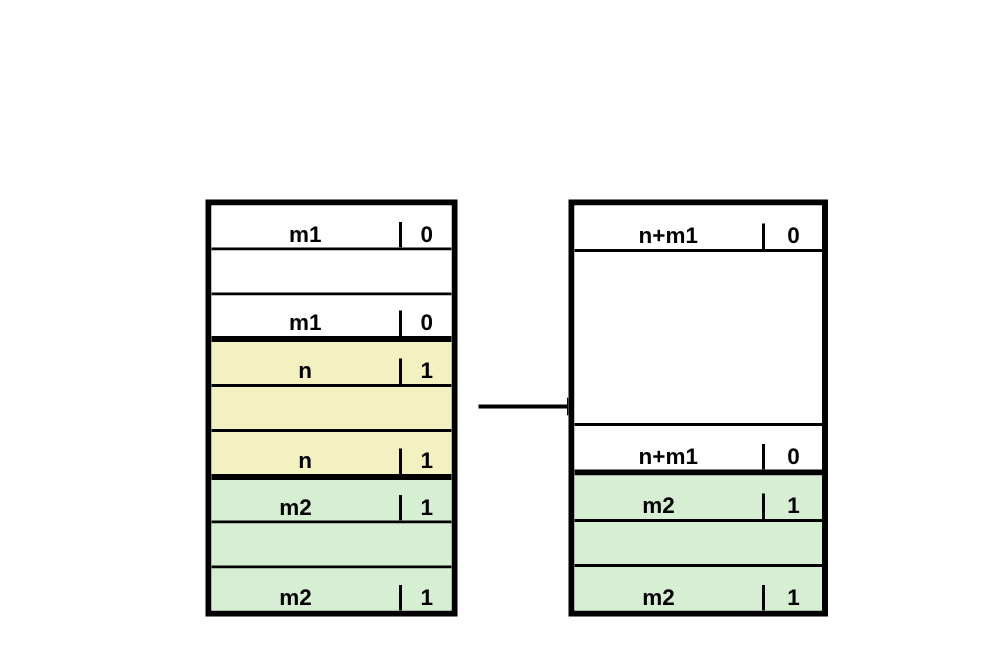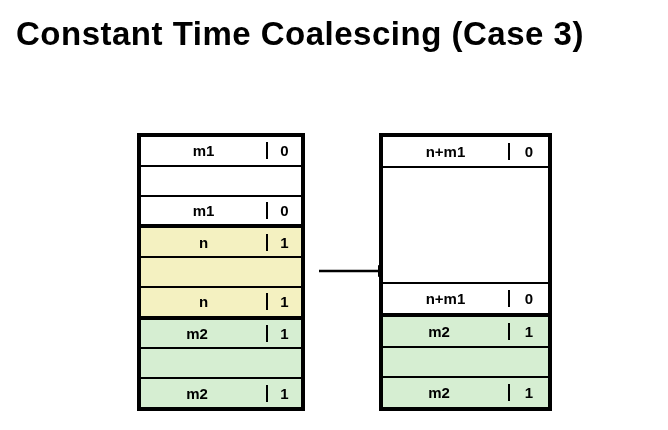--- a/index.html
+++ b/index.html
@@ -27,21 +27,21 @@
     position: absolute;
     top: 133px;
     height: 278px;
     border: 4px solid #000000;
     background: #ffffff;
     display: flex;
     flex-direction: column;
   }
   .memtable.before { left: 137px; width: 168px; }
   .memtable.after  { left: 379px; width: 173px; }
-  .row { display: flex; flex: 1 1 0; align-items: center; min-height: 0; }
+  .row { display: flex; flex: 1 1 0; align-items: flex-end; min-height: 0; }
   .row.tall { flex: 4 1 0; }
   .sep-thin  { border-bottom: 2px solid #000000; }
   .sep-thick { border-bottom: 4px solid #000000; }
   .fill-white { background: #ffffff; }
   .fill-free  { background: #f4f1c1; }
   .fill-alloc { background: #d6eed2; gap: 13px; }
   .cell {
     display: flex;
     align-items: center;
     justify-content: center;
@@ -59,21 +59,20 @@
     top: 261px;
     width: 78px;
     height: 20px;
   }
 </style>
 </head>
 <body>
 
 <div class="slide">
 
-  <h1 class="title">Constant Time Coalescing (Case 3)</h1>
 
   <div class="memtable before">
     <div class="row fill-white sep-thin">
       <div class="cell label">m1</div>
       <div class="cell bit">0</div>
     </div>
     <div class="row fill-white sep-thin"></div>
     <div class="row fill-white sep-thick">
       <div class="cell label">m1</div>
       <div class="cell bit">0</div>

